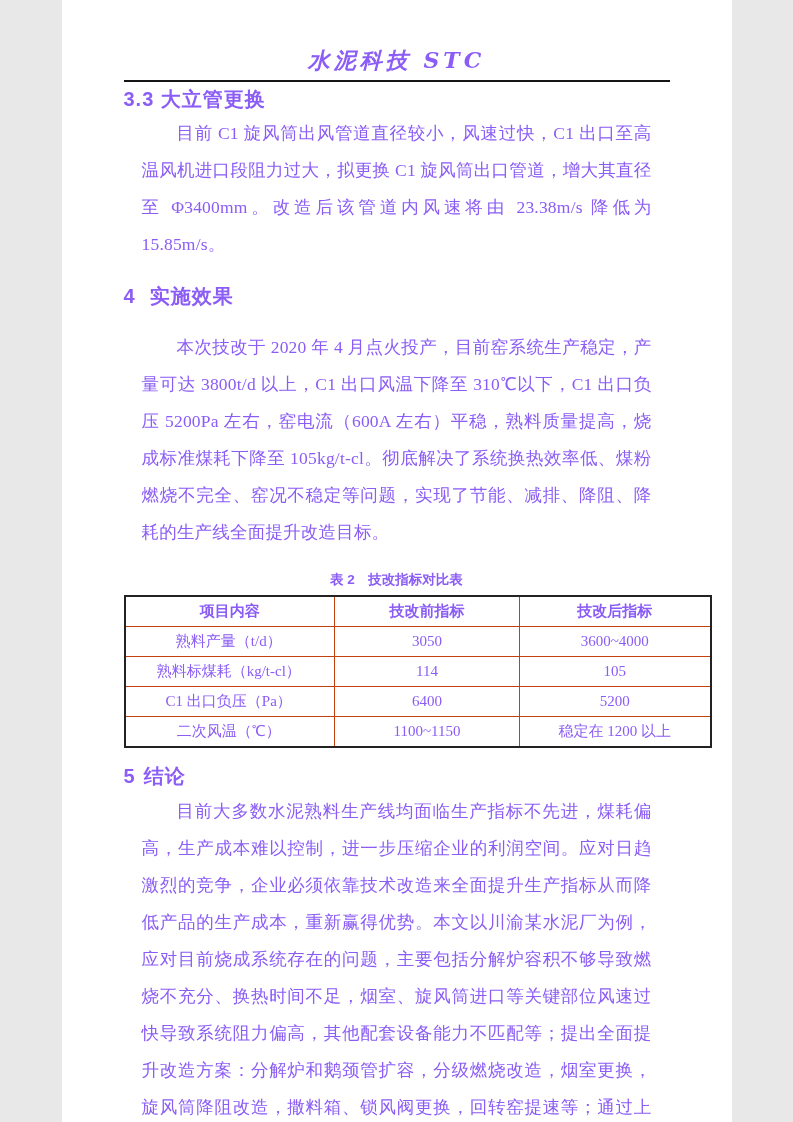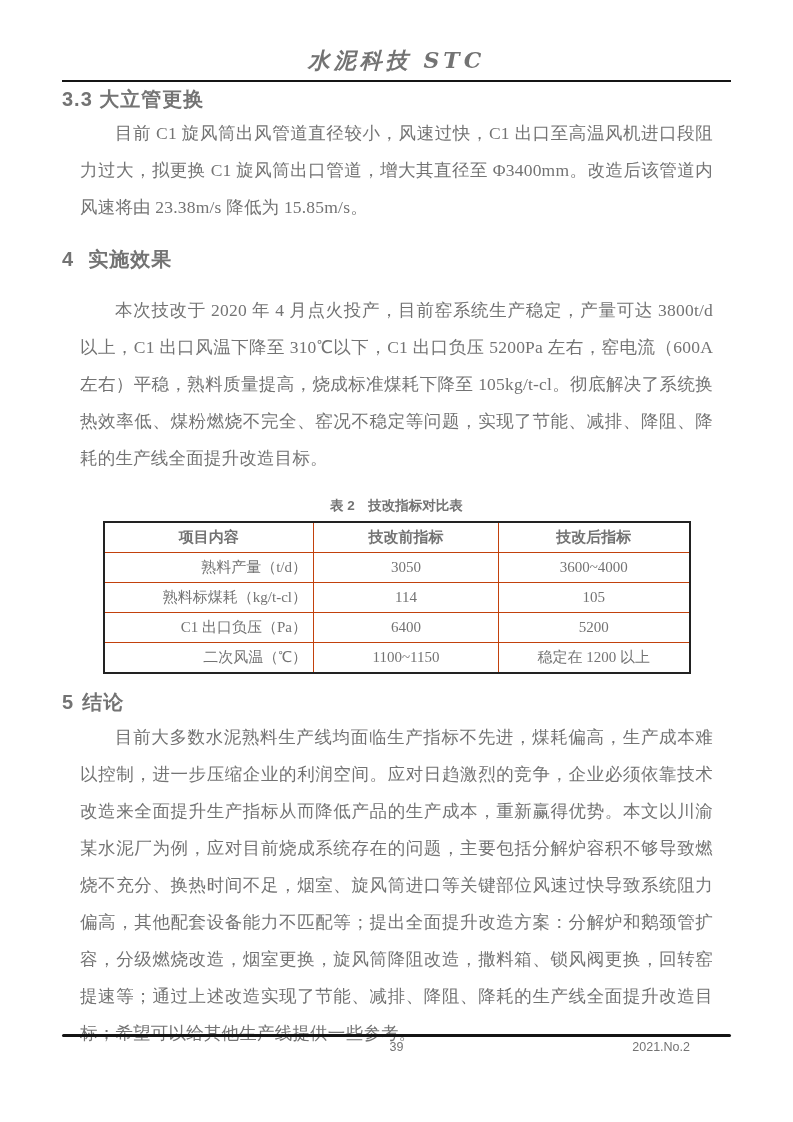--- a/index.html
+++ b/index.html
@@ -1,22 +1,22 @@
 <!DOCTYPE html>
 <html lang="zh"><head>
 <meta charset="utf-8">
 <style>
   html,body { margin:0; padding:0; background:#e8e8e8; }
   .page {
     position:relative;
-    width:793px; height:1122px;
+    width:670px; height:1122px;
     margin:0 auto;
     background:#ffffff;
     font-family:"Liberation Serif", serif;
-    color:#737373;
+    color:#8b5cf6;
     overflow:hidden;
   }
   .content {
     position:absolute;
     left:62px; right:62px; top:0;
   }
   
   .journal-header {
     padding-top:44px;
     text-align:center;
@@ -85,21 +85,21 @@
     padding:0 6px;
     text-align:center;
     font-weight:normal;
   }
   table.cmp { border:2px solid #222; }
   table.cmp th {
     font-family:"Liberation Sans", sans-serif;
     font-weight:bold;
     font-size:15px;
   }
-  table.cmp td.left { text-align:right; padding-left:4px; }
+  table.cmp td.left { text-align:center; padding-left:4px; }
   
   .footer {
     position:absolute;
     left:62px; right:62px; top:1034px;
   }
   .footer-rule {
     height:3px;
     background:#141414;
     border-radius:2px;
   }
@@ -180,20 +180,13 @@
     </table>
 
     <div class="h-section" style="margin-top:13px;">
       <span class="h-num-sm">5</span><span>结论</span>
     </div>
 
     <p class="para tight">目前大多数水泥熟料生产线均面临生产指标不先进，煤耗偏高，生产成本难以控制，进一步压缩企业的利润空间。应对日趋激烈的竞争，企业必须依靠技术改造来全面提升生产指标从而降低产品的生产成本，重新赢得优势。本文以川渝某水泥厂为例，应对目前烧成系统存在的问题，主要包括分解炉容积不够导致燃烧不充分、换热时间不足，烟室、旋风筒进口等关键部位风速过快导致系统阻力偏高，其他配套设备能力不匹配等；提出全面提升改造方案：分解炉和鹅颈管扩容，分级燃烧改造，烟室更换，旋风筒降阻改造，撒料箱、锁风阀更换，回转窑提速等；通过上述改造实现了节能、减排、降阻、降耗的生产线全面提升改造目标；希望可以给其他生产线提供一些参考。</p>
 
   </div>
 
-  <div class="footer">
-    <div class="footer-rule"></div>
-    <div class="footer-row">
-      <span class="page-number">39</span>
-      <span class="issue-number">2021.No.2</span>
-    </div>
-  </div>
 </div>
 
 </body></html>

